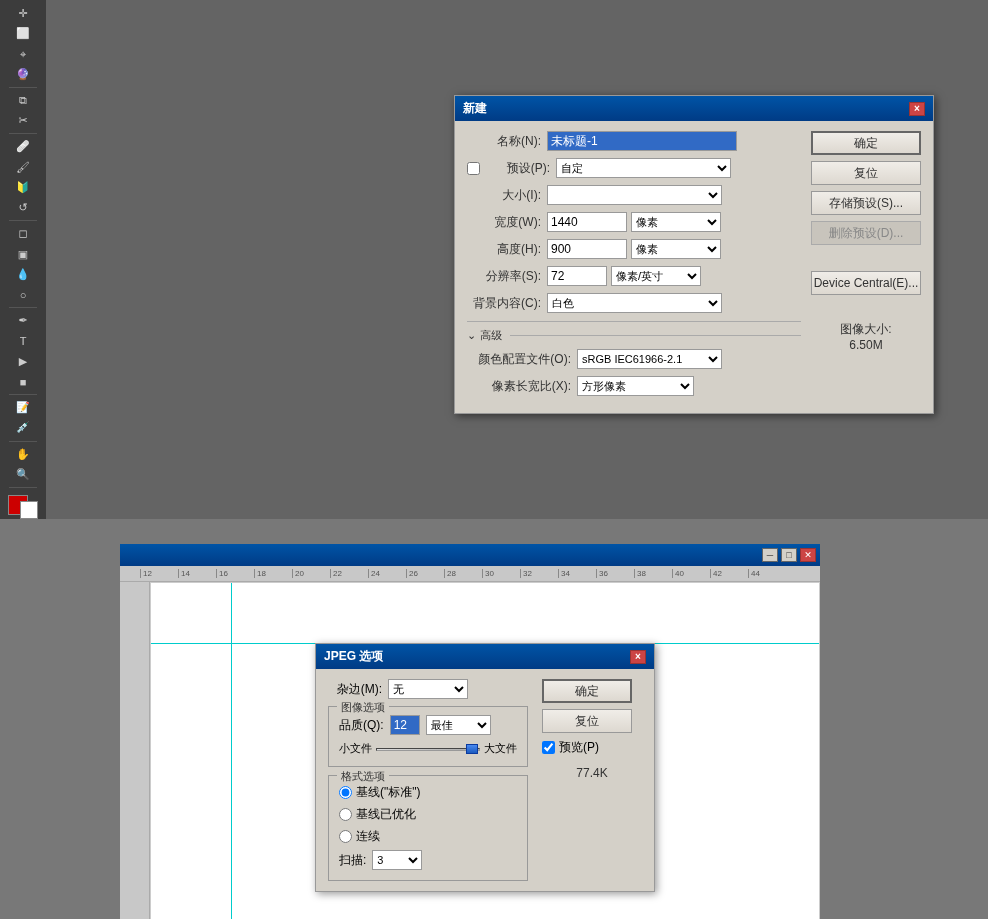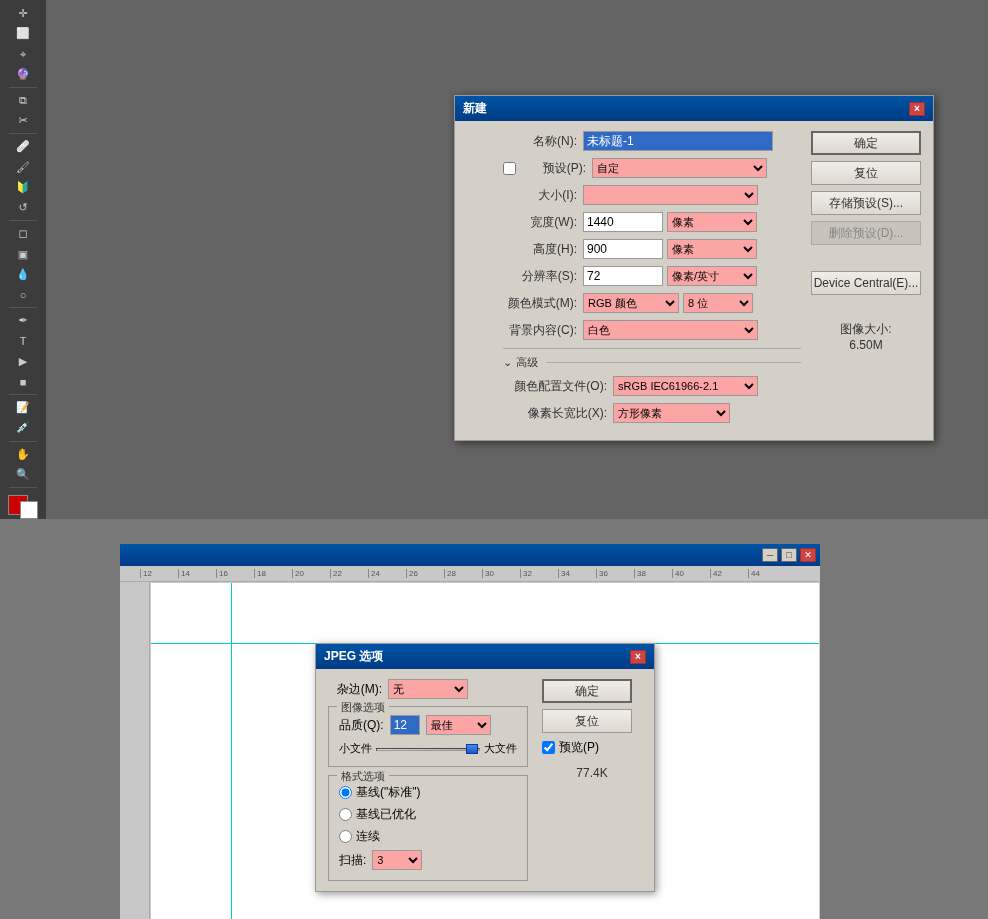--- a/index.html
+++ b/index.html
@@ -76,21 +76,20 @@
     }
 
     .dialog-body {
       padding: 10px 12px;
       display: flex;
       gap: 10px;
     }
 
     .dialog-left {
       flex: 1;
-      margin-left: 36px;
     }
 
     .dialog-right {
       width: 110px;
       display: flex;
       flex-direction: column;
       gap: 6px;
     }
 
     .form-row {
@@ -116,21 +115,21 @@
     }
 
     .form-input.highlighted {
       background: #316ac5;
       color: white;
     }
 
     .form-select {
       height: 20px;
       border: 1px solid #999;
-      background: #fca5a5;
+      background: #ffffff;
       font-size: 11px;
       cursor: pointer;
     }
 
     .dialog-btn {
       width: 100%;
       height: 24px;
       background: linear-gradient(to bottom, #f0ede8, #ddd8d0);
       border: 1px solid #999;
       cursor: pointer;
@@ -439,35 +438,26 @@
         <div class="form-row">
           <span class="form-label">高度(H):</span>
           <input type="text" class="form-input" style="width: 80px;" value="900">
           <select class="form-select" style="width:90px; margin-left:4px;">
             <option>像素</option>
           </select>
         </div>
 
         <div class="form-row">
           <span class="form-label">分辨率(S):</span>
-          <input type="text" class="form-input" style="width: 80px;" value="72">
+          <input type="text" class="form-input" style="width: 60px;" value="72">
           <select class="form-select" style="width:90px; margin-left:4px;">
             <option>像素/英寸</option>
           </select>
         </div>
 
-        <div class="form-row">
-          <span class="form-label">颜色模式(M):</span>
-          <select class="form-select" style="width:96px;">
-            <option>RGB 颜色</option>
-          </select>
-          <select class="form-select" style="width:70px; margin-left:4px;">
-            <option>8 位</option>
-          </select>
-        </div>
 
         <div class="form-row">
           <span class="form-label">背景内容(C):</span>
           <select class="form-select" style="width:175px;">
             <option>白色</option>
           </select>
         </div>
 
         <div class="advanced-section">
           <div class="advanced-title">

